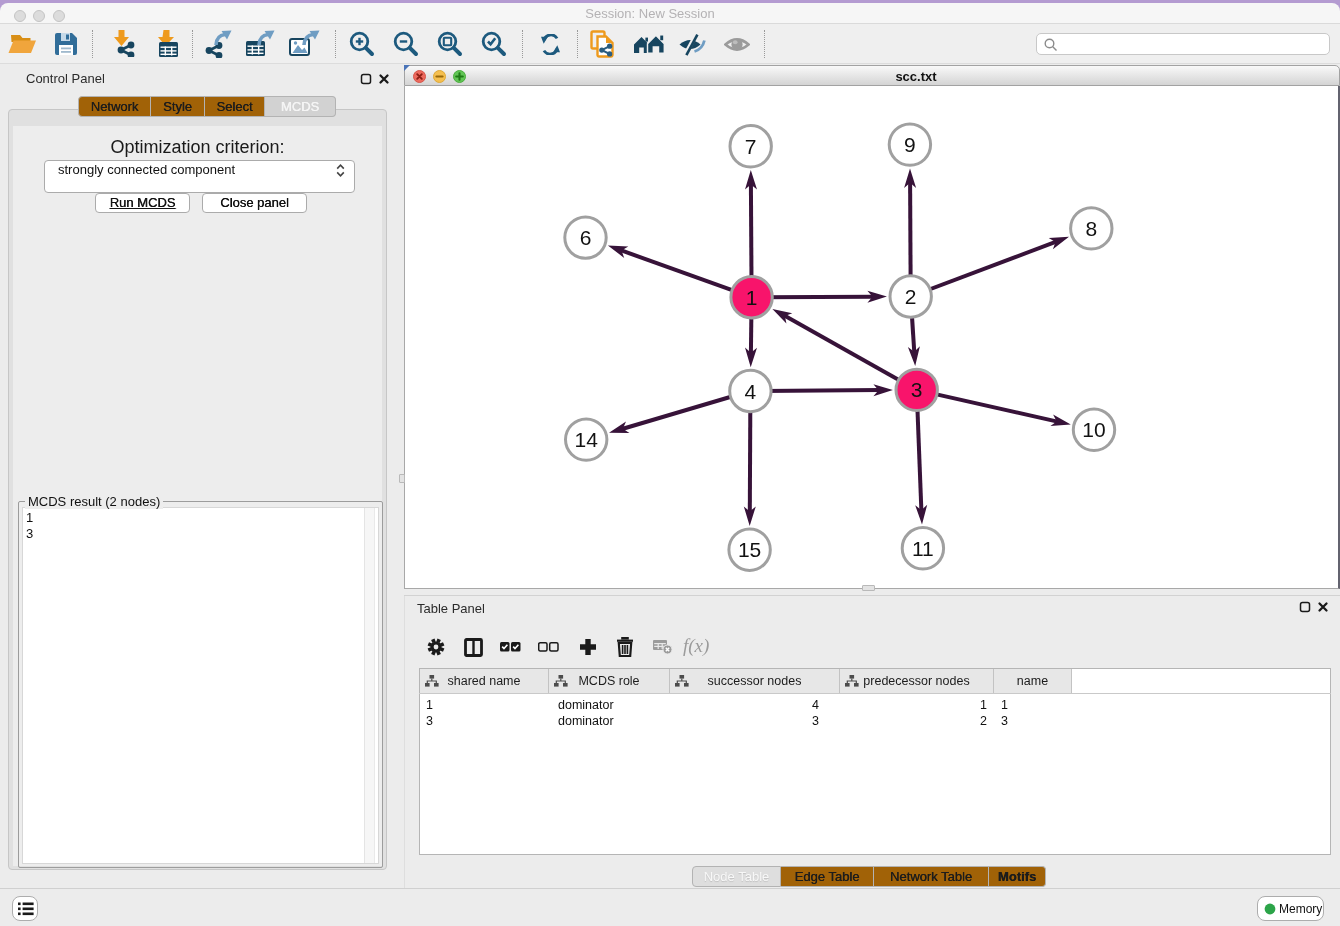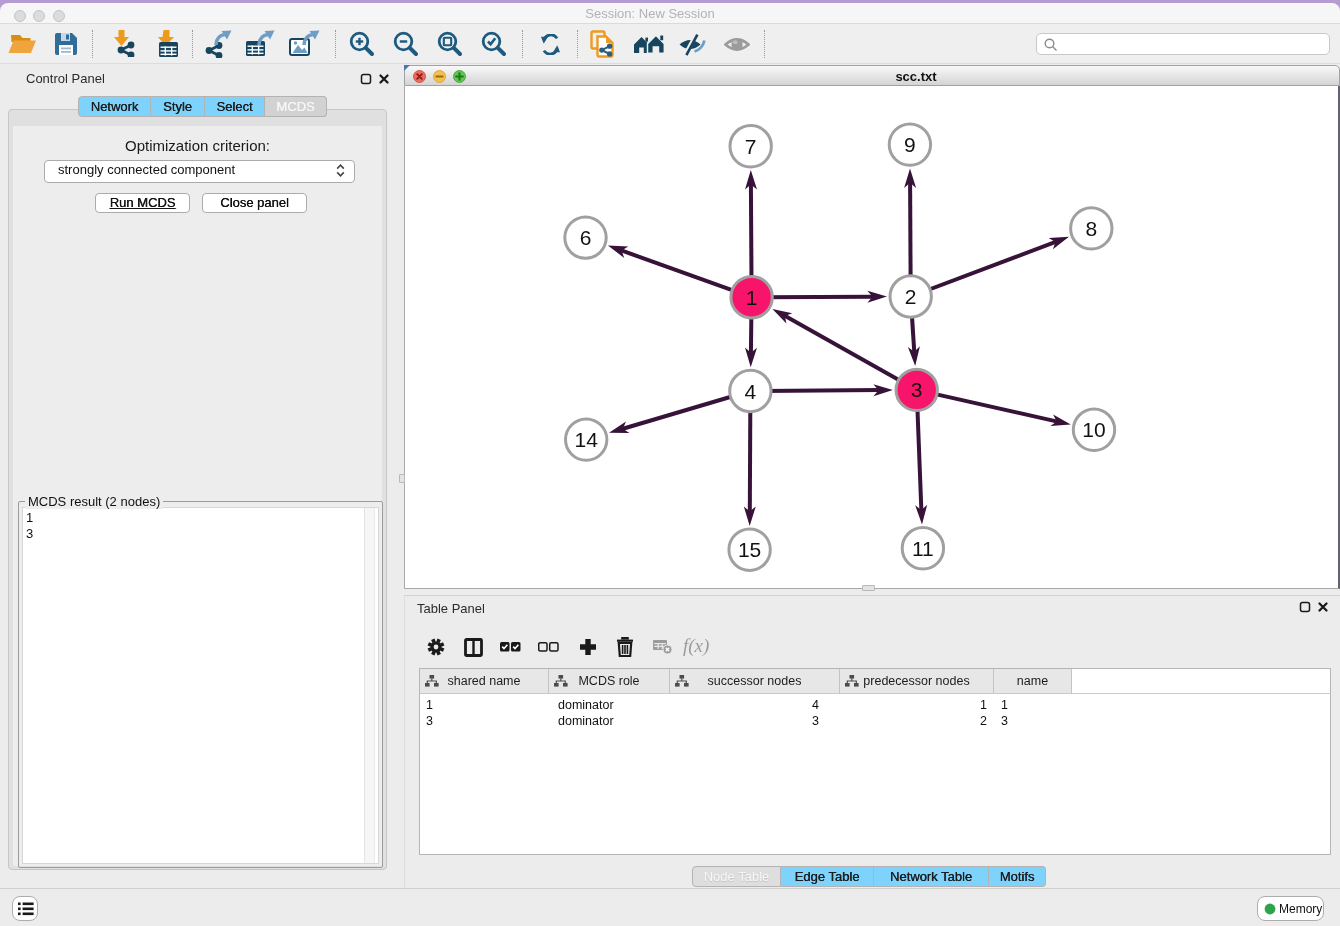--- a/index.html
+++ b/index.html
@@ -14,30 +14,30 @@
       background:#dcdcdc; border:1px solid #c4c4c4; }
   #wtitle { top:6px; left:0; width:1300px; text-align:center; font-size:13px; color:#b4b2b4; }
   #toolbar { top:24px; left:0; width:1340px; height:40px; background:#efefef;
       border-bottom:1px solid #dcdcdc; }
   .tsep { position:absolute; top:6px; height:28px; width:0; border-left:1px dotted #999; }
   #search { top:33px; left:1036px; width:294px; height:22px; background:#fff;
       border:1px solid #c8c8c8; border-radius:5px; }
   
   #cp-title { top:71px; left:26px; font-size:13px; color:#2b2b2b; }
   #tabs { top:96px; left:78px; height:21px; display:flex; }
-  .tab { height:21px; line-height:20px; background:#7dd3fc; border:1px solid #b3b3b3;
+  .tab { height:21px; line-height:20px; background:#a16207; border:1px solid #b3b3b3;
       border-left:none; font-size:13px; color:#1c1c1c; text-align:center; text-shadow:0.35px 0 0 #1c1c1c; }
   .tab.first { border-left:1px solid #b3b3b3; border-radius:4px 0 0 4px; }
   .tab.sel { background:#d2d2d2; color:#f5f5f5; border-radius:0 4px 4px 0;
       text-shadow:0.35px 0 0 #f5f5f5; }
   #cp-outer { top:109px; left:8px; width:379px; height:761px; background:#e0e0e0;
       border:1px solid #c6c6c6; border-radius:4px; }
   #cp-inner { top:126px; left:13px; width:369px; height:740px; background:#ededed; }
-  #optlabel { top:137px; left:0px; width:395px; text-align:center; font-size:15px; color:#1a1a1a; }
-  #combo { top:160px; left:44px; width:311px; height:23px; background:#fff;
+  #optlabel { top:137px; left:0px; width:395px; text-align:center; font-size:18px; color:#1a1a1a; }
+  #combo { top:160px; left:44px; width:311px; height:33px; background:#fff;
       border:1px solid #ababab; border-radius:4px; font-size:13px; color:#111;
       line-height:17px; padding-left:13px; }
   .btn { position:absolute; height:20px; background:#fff; border:1px solid #ababab;
       border-radius:4px; font-size:13px; color:#111; text-align:center; line-height:18px; text-shadow:0.35px 0 0 #111; }
   
   #grp { top:501px; left:18px; width:365px; height:367px; border:1px solid #9c9c9c;
       border-radius:2px; }
   #grplabel { top:494px; left:25px; background:#ededed; padding:0 3px; font-size:13px; color:#111; }
   #grpwhite { top:507px; left:22px; width:357px; height:357px; background:#fff;
       border:1px solid #d7d7d7; font-size:13px; color:#111; line-height:16px; padding:2px 0 0 3px; }
@@ -244,21 +244,21 @@
     <svg style="position:absolute;left:378px;top:73px" width="12" height="12" viewBox="0 0 12 12">
       <path d="M2.5 2.5 L9.5 9.5 M9.5 2.5 L2.5 9.5" stroke="#1a1a1a" stroke-width="2.3" stroke-linecap="round"></path>
     </svg>
   </div>
 <div id="cp-outer" class="abs"></div>
 <div id="cp-inner" class="abs"></div>
 <div id="tabs" class="abs">
   <div class="tab first" style="width:73px">Network</div>
   <div class="tab" style="width:54px">Style</div>
   <div class="tab" style="width:60px">Select</div>
-  <div class="tab sel" style="width:62px">MCDS</div>
+  <div class="tab sel" style="width:71px">MCDS</div>
 </div>
 <div id="optlabel" class="abs">Optimization criterion:</div>
 <div id="combo" class="abs">strongly connected component<svg style="position:absolute;right:9px;top:3px" width="9" height="13" viewBox="0 0 9 13">
       <path d="M1.2 4.6 L4.5 1.2 L7.8 4.6" stroke="#444" stroke-width="1.6" fill="none"></path>
       <path d="M1.2 8.4 L4.5 11.8 L7.8 8.4" stroke="#444" stroke-width="1.6" fill="none"></path>
     </svg></div>
 <div class="btn abs" style="top:193px; left:95px; width:95px;text-decoration:underline;">Run MCDS</div>
 <div class="btn abs" style="top:193px; left:202px; width:105px;">Close panel</div>
 <div id="grp" class="abs"></div>
 <div id="grpwhite" class="abs">1<br>3</div>
@@ -436,21 +436,21 @@
 <div class="td" style="top:698px; left:740px; width:79px; text-align:right;">4</div>
 <div class="td" style="top:714px; left:740px; width:79px; text-align:right;">3</div>
 <div class="td" style="top:698px; left:910px; width:77px; text-align:right;">1</div>
 <div class="td" style="top:714px; left:910px; width:77px; text-align:right;">2</div>
 <div class="td" style="top:698px; left:1001px;">1</div>
 <div class="td" style="top:714px; left:1001px;">3</div>
 <div id="btabs" class="abs">
   <div class="tab first sel2" style="width:89px; background:#dedede; color:#f8f8f8; border-radius:4px 0 0 4px; text-shadow:0 1px 1px #c0c0c0;">Node Table</div>
   <div class="tab" style="width:93px">Edge Table</div>
   <div class="tab" style="width:115px">Network Table</div>
-  <div class="tab" style="width:57px; border-radius:0 4px 4px 0;">Motifs</div>
+  <div class="tab" style="width:57px; border-radius:0 4px 4px 0;font-weight:bold;">Motifs</div>
 </div>
 
 <div id="sb-sep" class="abs"></div>
 <div id="statusbar" class="abs"></div>
 <div class="sbtn abs" style="top:896px; left:12px; width:26px; height:25px;">
     <svg style="position:absolute;left:5px;top:5px" width="16" height="14" viewBox="0 0 16 14">
       <rect x="0" y="0.5" width="2.6" height="2.6" fill="#1a1a1a"></rect>
       <rect x="4.6" y="0.5" width="11" height="2.6" fill="#1a1a1a"></rect>
       <rect x="0" y="5.5" width="2.6" height="2.6" fill="#1a1a1a"></rect>
       <rect x="4.6" y="5.5" width="11" height="2.6" fill="#1a1a1a"></rect>

